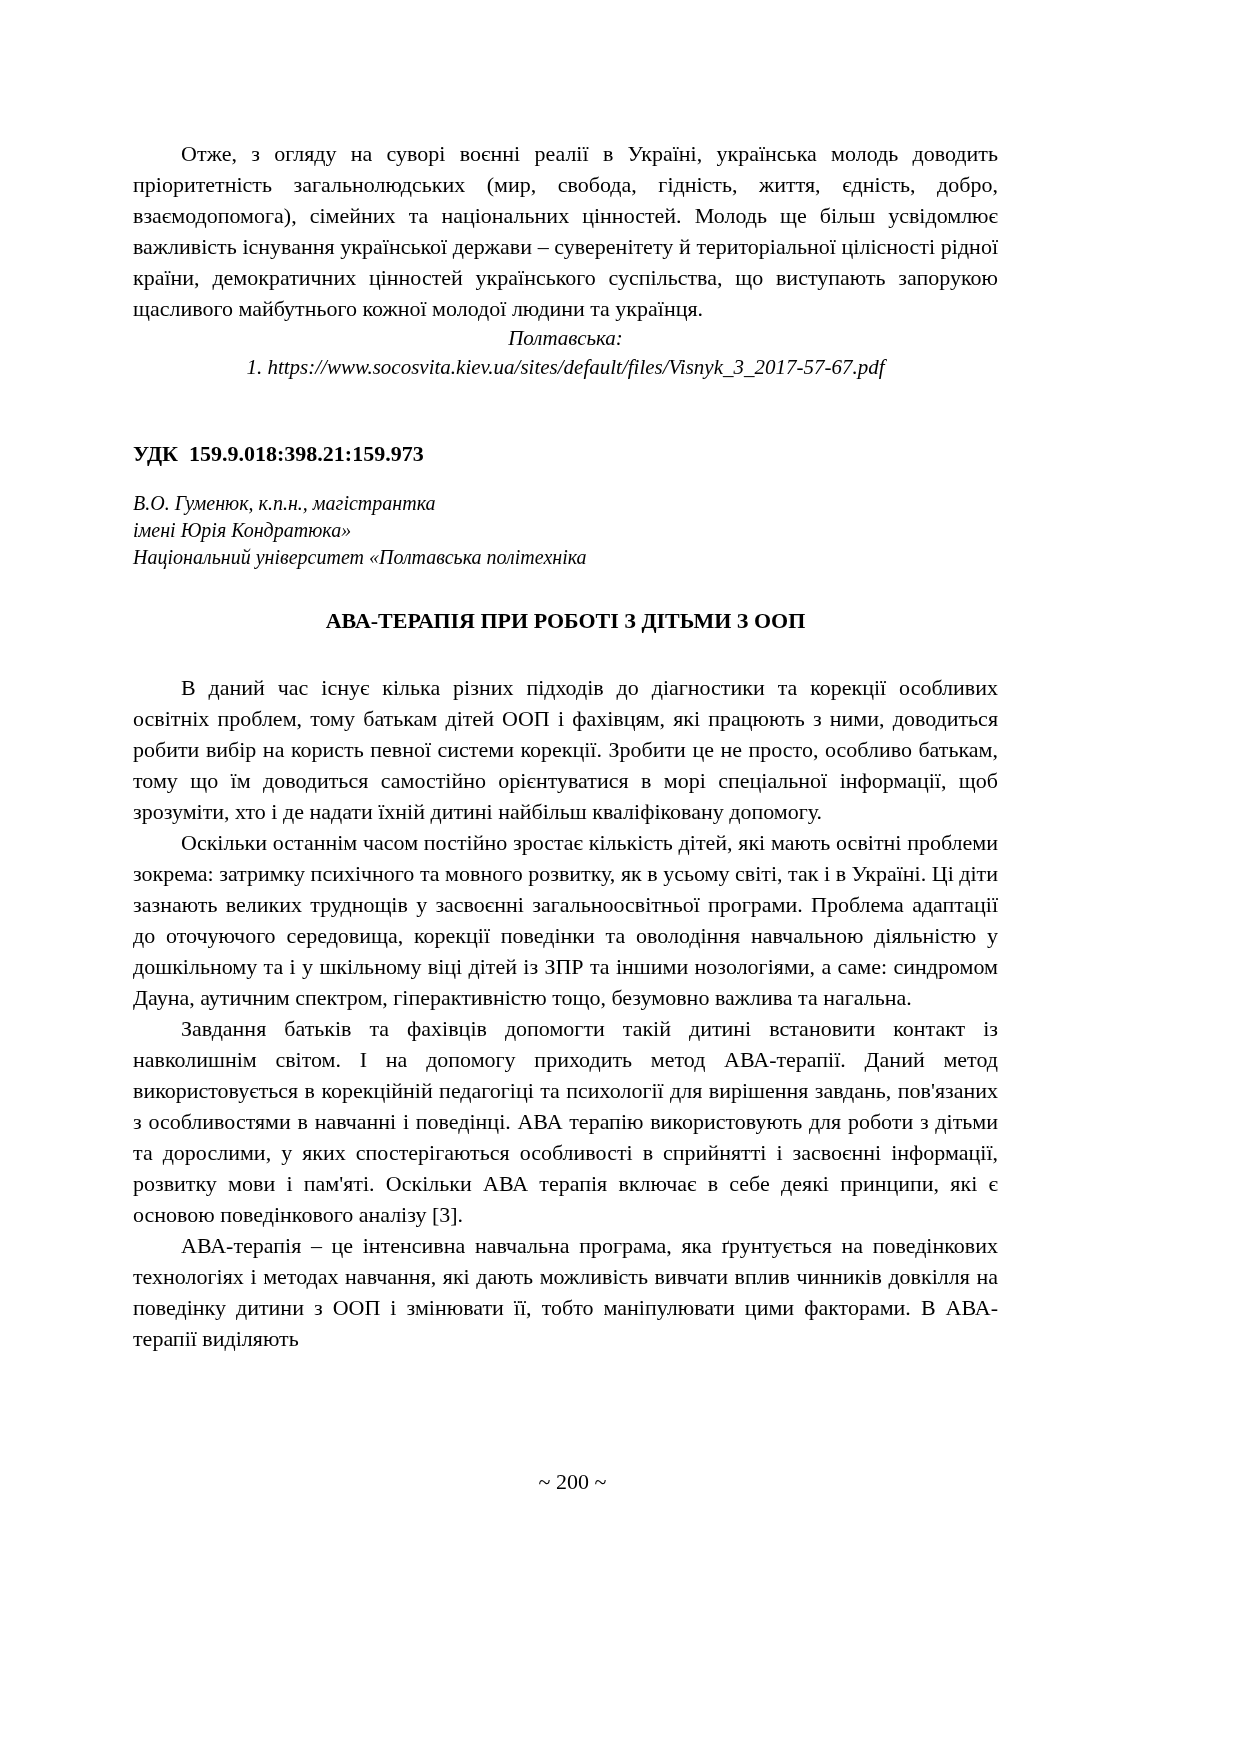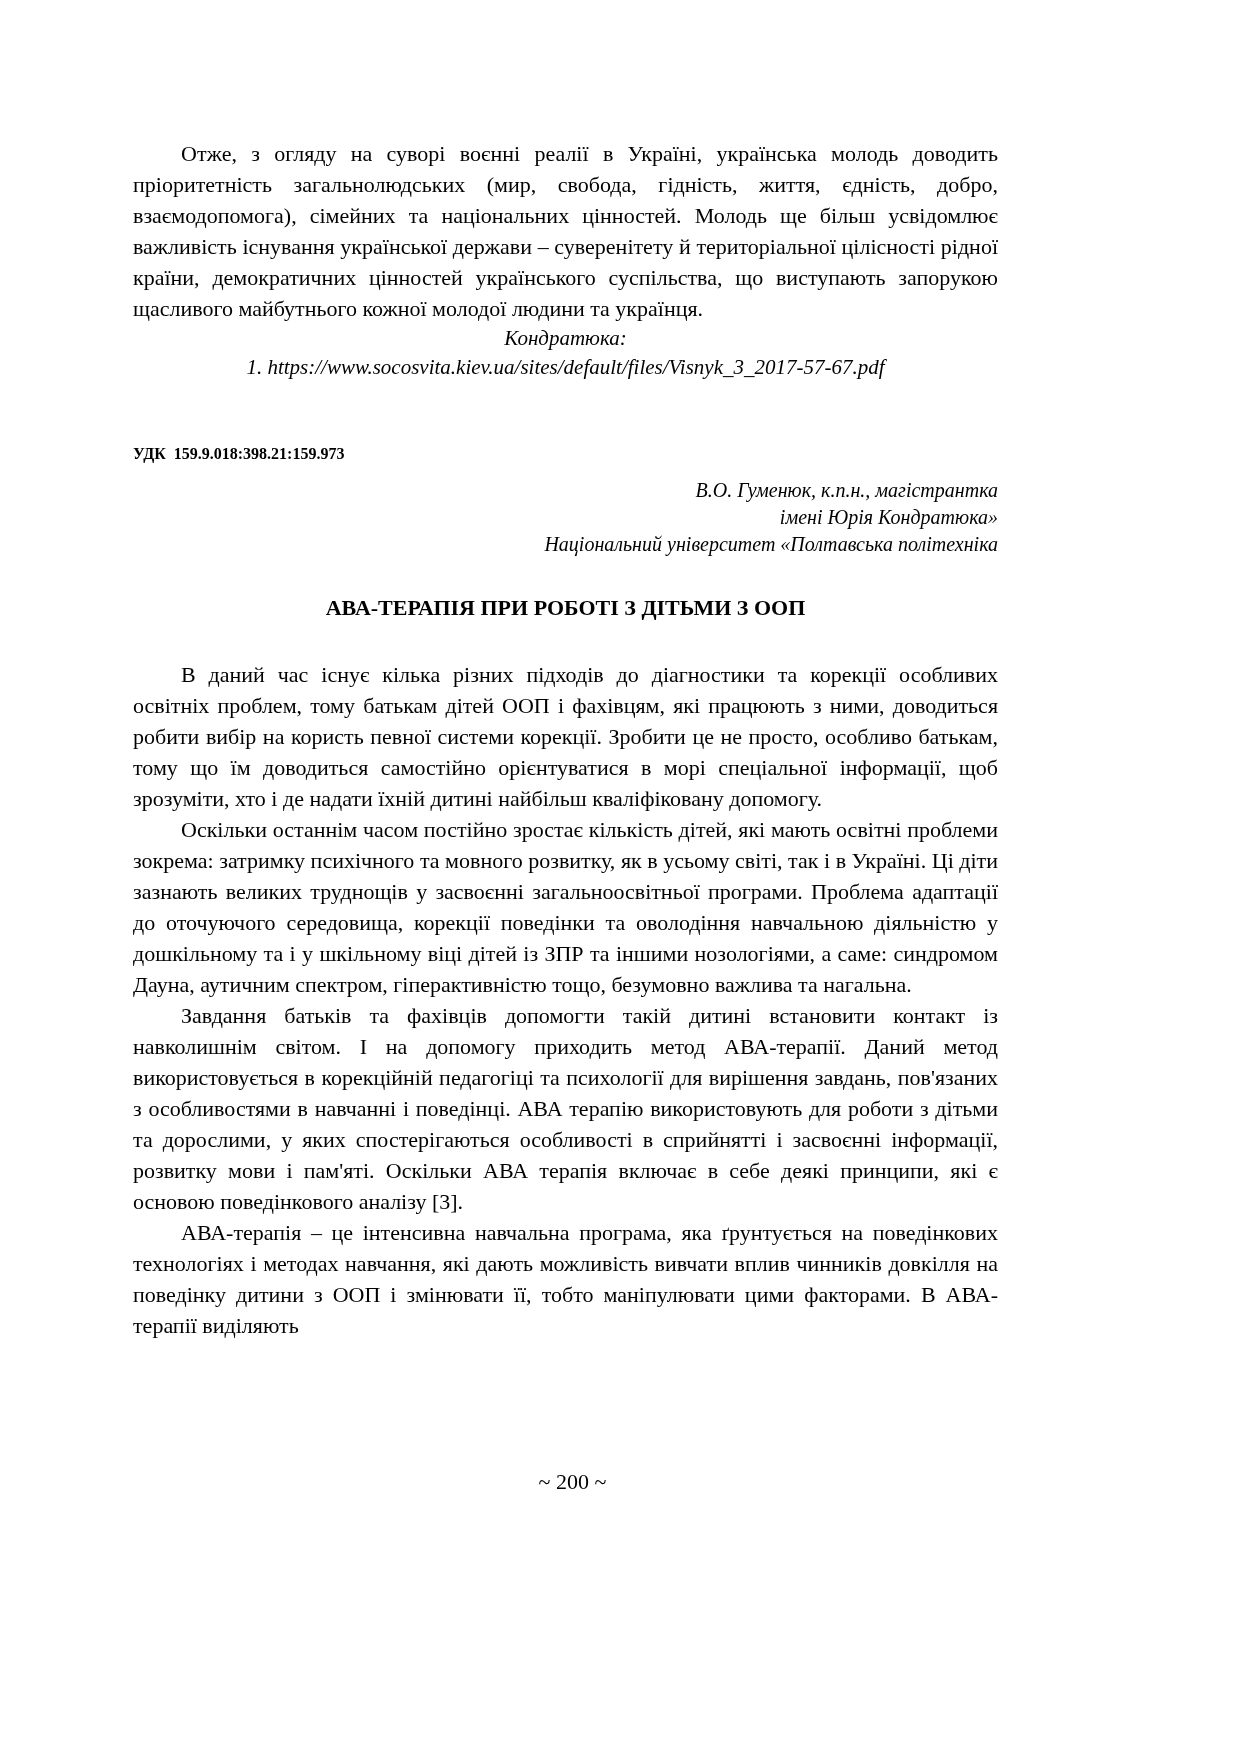--- a/index.html
+++ b/index.html
@@ -41,28 +41,27 @@
     line-height: 29px;
     font-style: italic;
     text-align: center;
   }
   .literature-ref .ref-link {
     color: #000000;
     text-decoration: none;
   }
   .udc {
     margin: 56px 0 0 0;
-    font-size: 16px;
+    font-size: 22px;
     line-height: 31px;
     font-weight: bold;
     white-space: pre-wrap;
   }
   .author-block {
-    margin-top: 8px;
-    text-align: right;
+    margin-top: 21px;
     font-style: italic;
     font-size: 20px;
     line-height: 27px;
   }
   .author-block p {
     margin: 0;
   }
   .article-title {
     margin: 32px 0 0 0;
     font-size: 22px;
@@ -83,21 +82,21 @@
     line-height: 31px;
   }
 </style>
 </head>
 <body>
 
 <div class="page">
 
   <p class="body-text indent">Отже, з огляду на суворі воєнні реалії в Україні, українська молодь доводить пріоритетність загальнолюдських (мир,  свобода, гідність, життя, єдність, добро, взаємодопомога), сімейних та національних цінностей. Молодь ще більш усвідомлює важливість існування української держави – суверенітету й територіальної цілісності рідної країни, демократичних цінностей українського суспільства, що виступають запорукою щасливого майбутнього кожної молодої людини та українця.</p>
 
-  <p class="literature-heading">Кондратюка:</p>
+  <p class="literature-heading">Полтавська:</p>
 
   <p class="literature-ref"><span>1.</span> <span class="ref-link">https://www.socosvita.kiev.ua/sites/default/files/Visnyk_3_2017-57-67.pdf</span></p>
 
   <p class="udc">УДК  159.9.018:398.21:159.973</p>
 
   <div class="author-block">
     <p>В.О. Гуменюк, к.п.н., магістрантка</p>
     <p>імені Юрія Кондратюка»</p>
     <p>Національний університет «Полтавська політехніка</p>
   </div>

